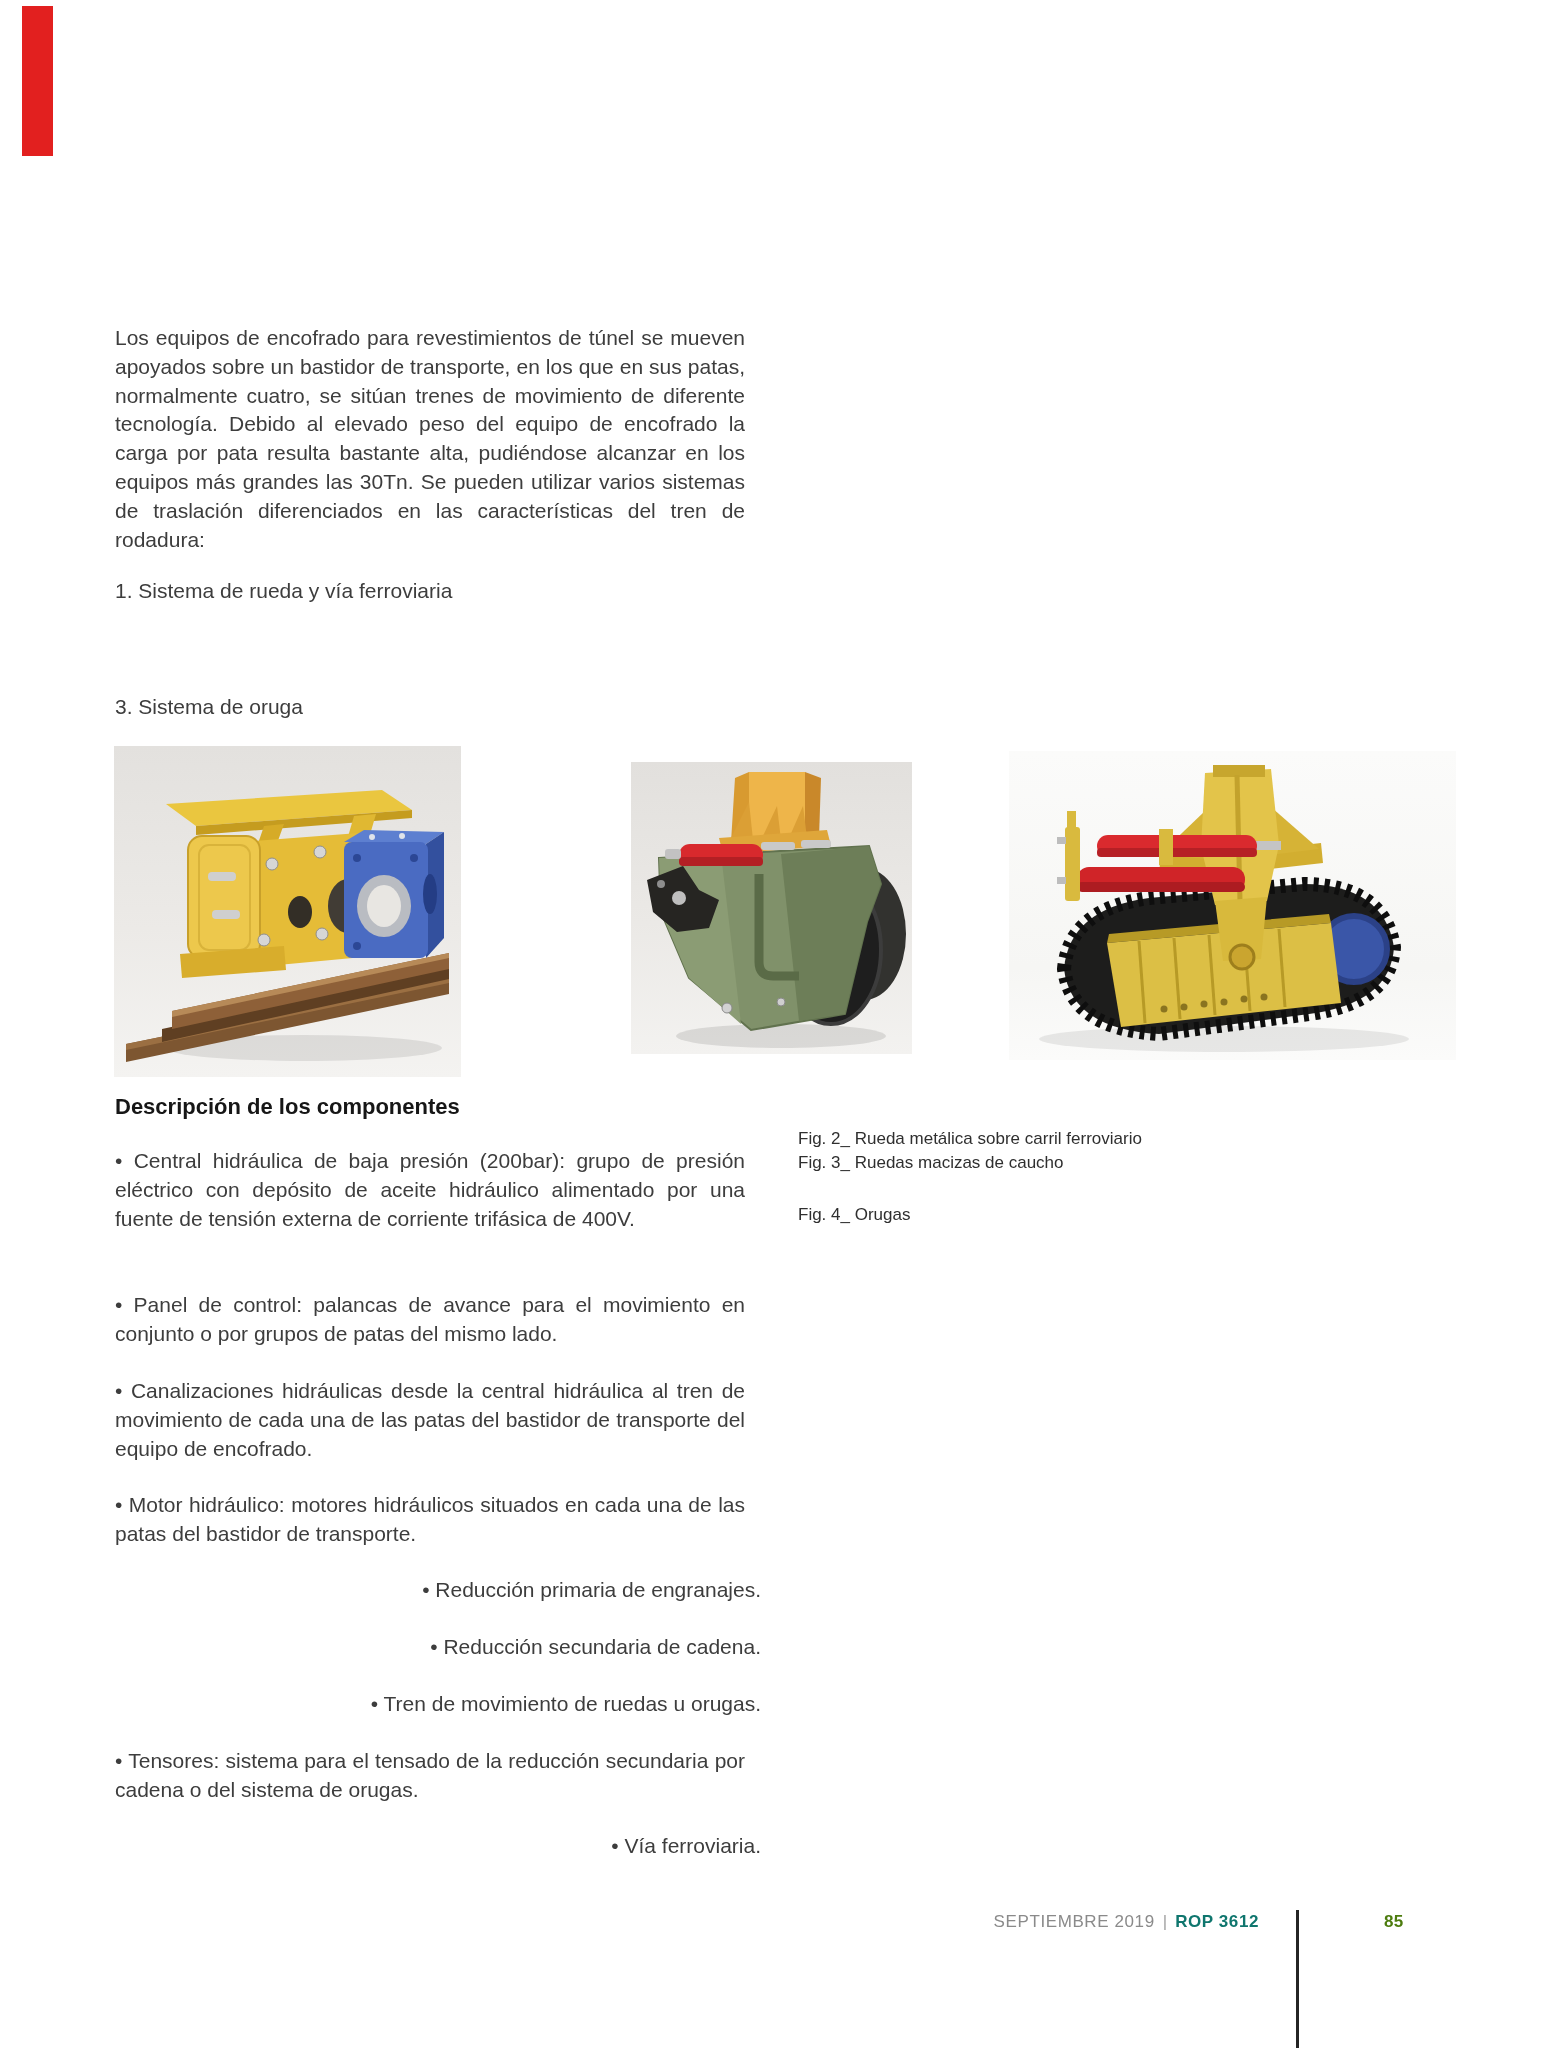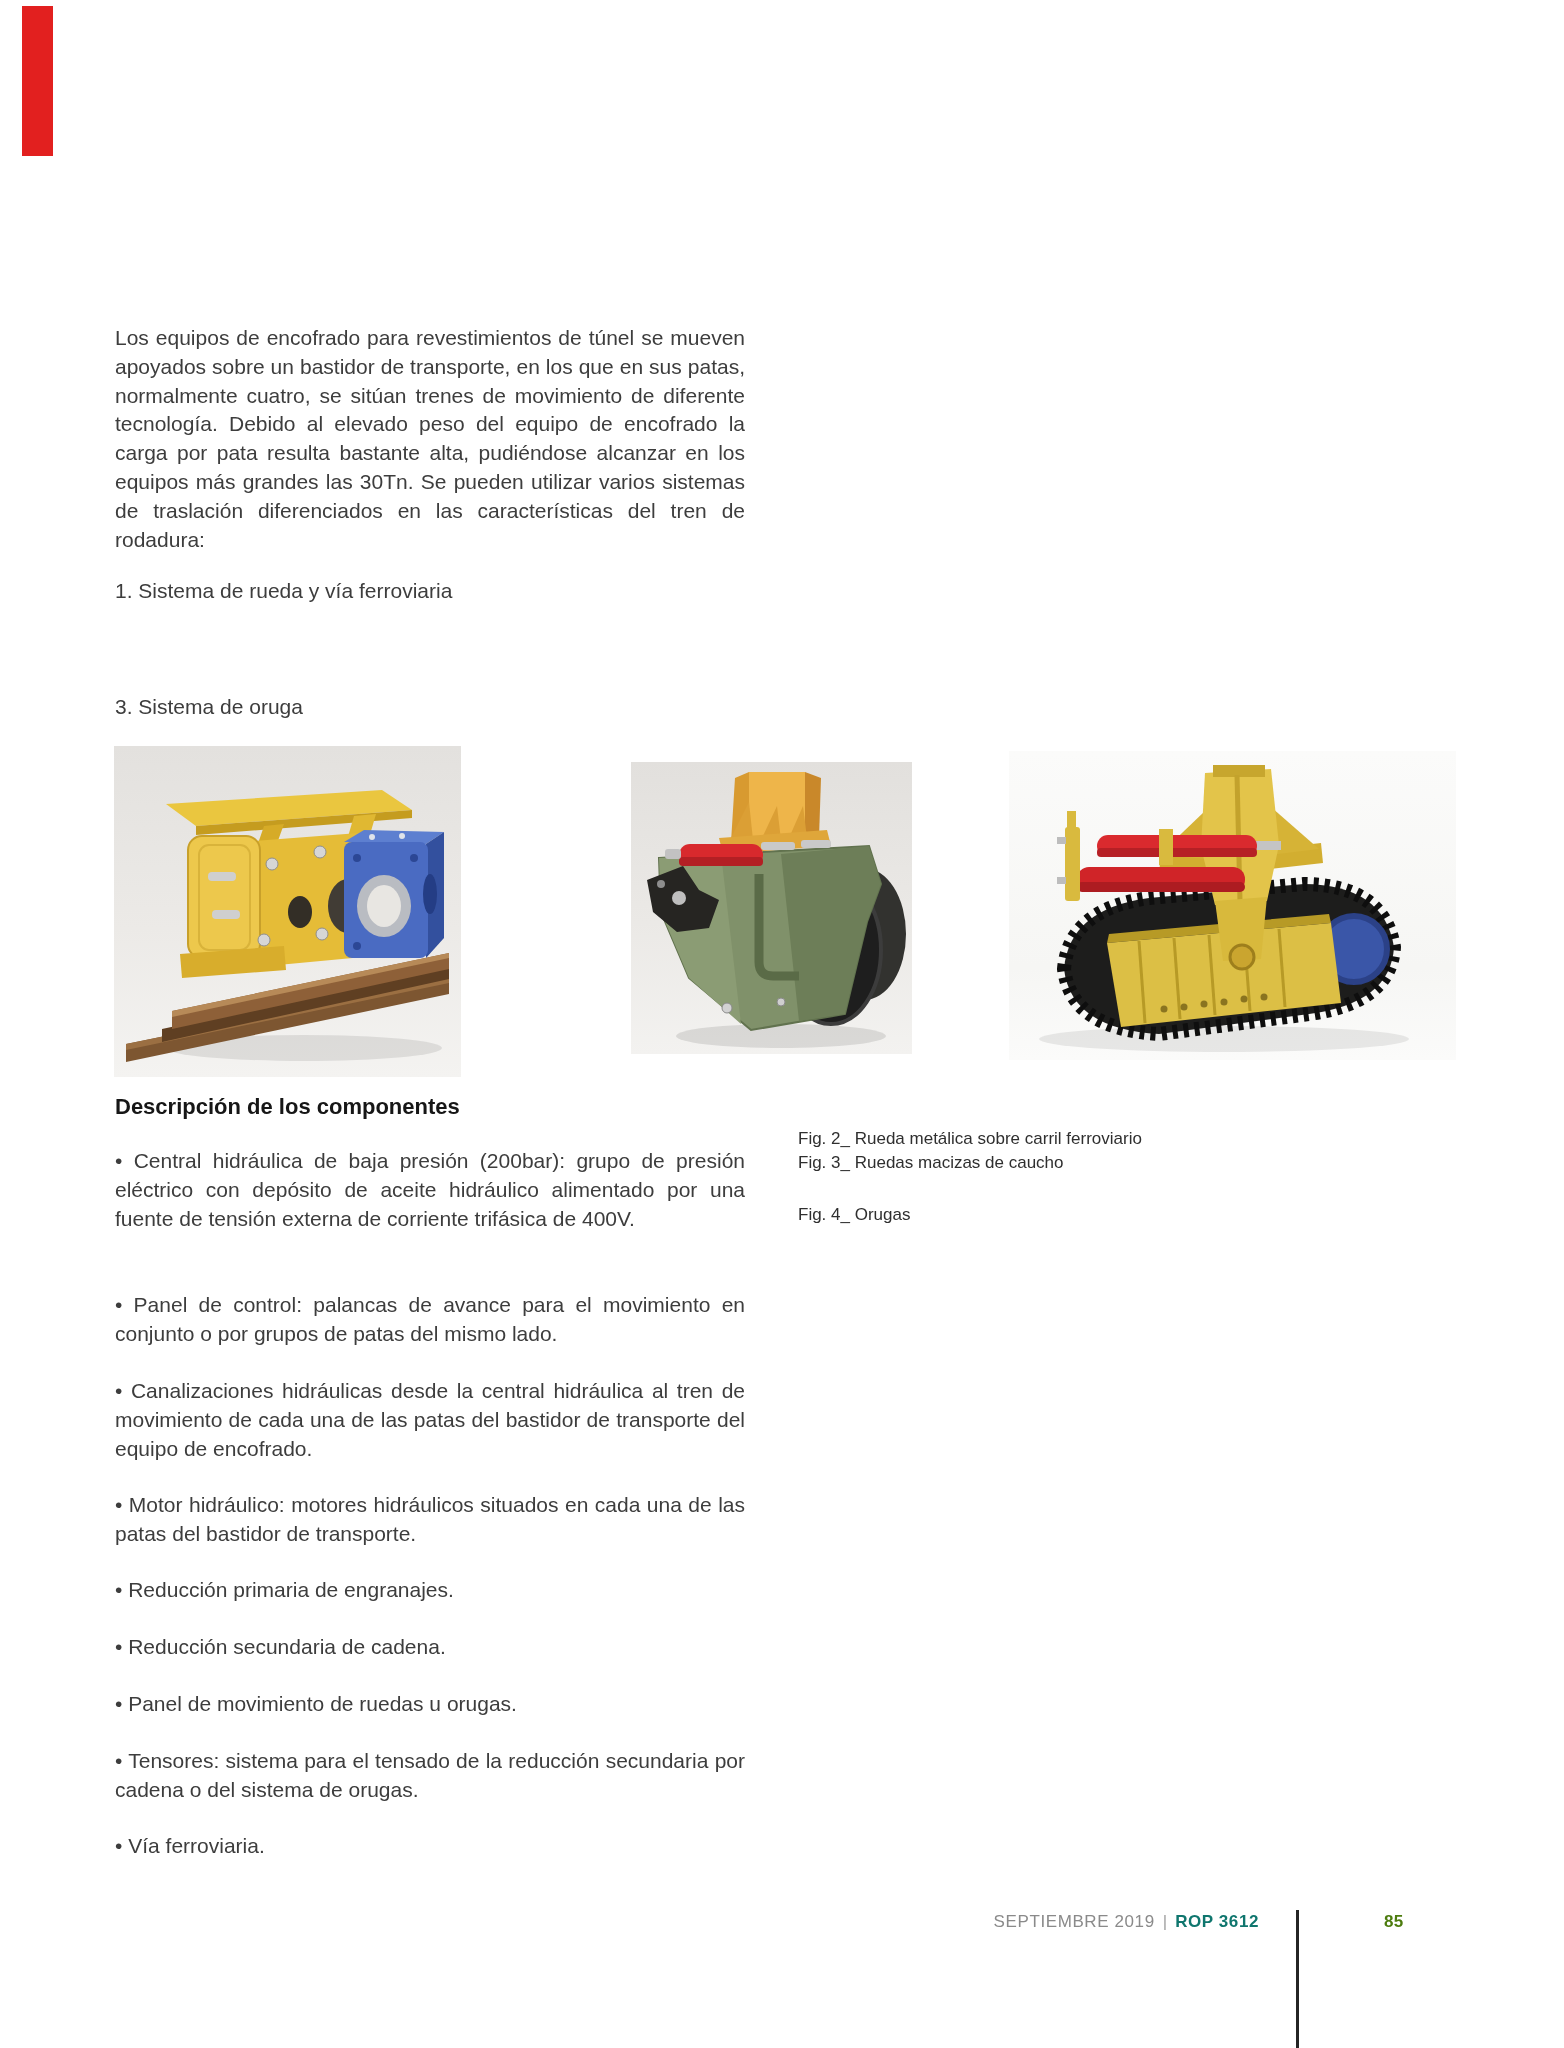--- a/index.html
+++ b/index.html
@@ -39,21 +39,21 @@
     font-size:22px;font-weight:bold;color:var(--dark-ink);
   }
   .bullet{
     position:absolute;left:107px;width:630px;
     font-size:21px;line-height:28.8px;color:var(--body-ink);
     text-align:justify;
   }
   .bl-1{top:1147px}.bl-2{top:1291px}.bl-3{top:1377px}
   .bl-4{top:1491px}.bl-5{top:1576px}.bl-6{top:1633px}
   .bl-7{top:1690px}.bl-8{top:1747px}.bl-9{top:1832px}
-  .bl-5,.bl-6,.bl-7,.bl-9{text-align:left;}
+  .bl-5,.bl-6,.bl-7,.bl-9{text-align:right;margin-left:16px;}
 
   
   .fig-caption{
     position:absolute;left:790px;width:560px;
     font-size:17px;line-height:22px;color:#2f2f2f;
   }
   .cap-1{top:1128px}.cap-2{top:1152px}.cap-3{top:1204px}
 
   
   .img-panel{position:absolute;overflow:hidden;}
@@ -239,21 +239,21 @@
   </div>
 
   <h2 class="section-heading">Descripción de los componentes</h2>
 
   <p class="bullet bl-1">• Central hidráulica de baja presión (200bar): grupo de presión eléctrico con depósito de aceite hidráulico alimentado por una fuente de tensión externa de corriente trifásica de 400V.</p>
   <p class="bullet bl-2">• Panel de control: palancas de avance para el movimiento en conjunto o por grupos de patas del mismo lado.</p>
   <p class="bullet bl-3">• Canalizaciones hidráulicas desde la central hidráulica al tren de movimiento de cada una de las patas del bastidor de transporte del equipo de encofrado.</p>
   <p class="bullet bl-4">• Motor hidráulico: motores hidráulicos situados en cada una de las patas del bastidor de transporte.</p>
   <p class="bullet bl-5">• Reducción primaria de engranajes.</p>
   <p class="bullet bl-6">• Reducción secundaria de cadena.</p>
-  <p class="bullet bl-7">• Panel de movimiento de ruedas u orugas.</p>
+  <p class="bullet bl-7">• Tren de movimiento de ruedas u orugas.</p>
   <p class="bullet bl-8">• Tensores: sistema para el tensado de la reducción secundaria por cadena o del sistema de orugas.</p>
   <p class="bullet bl-9">• Vía ferroviaria.</p>
 
   <p class="fig-caption cap-1">Fig. 2_ Rueda metálica sobre carril ferroviario</p>
   <p class="fig-caption cap-2">Fig. 3_ Ruedas macizas de caucho</p>
   <p class="fig-caption cap-3">Fig. 4_ Orugas</p>
 
   <div class="footer-meta">
     <span class="issue">SEPTIEMBRE 2019</span><span class="sep">|</span><span class="ref">ROP 3612</span>
   </div>

